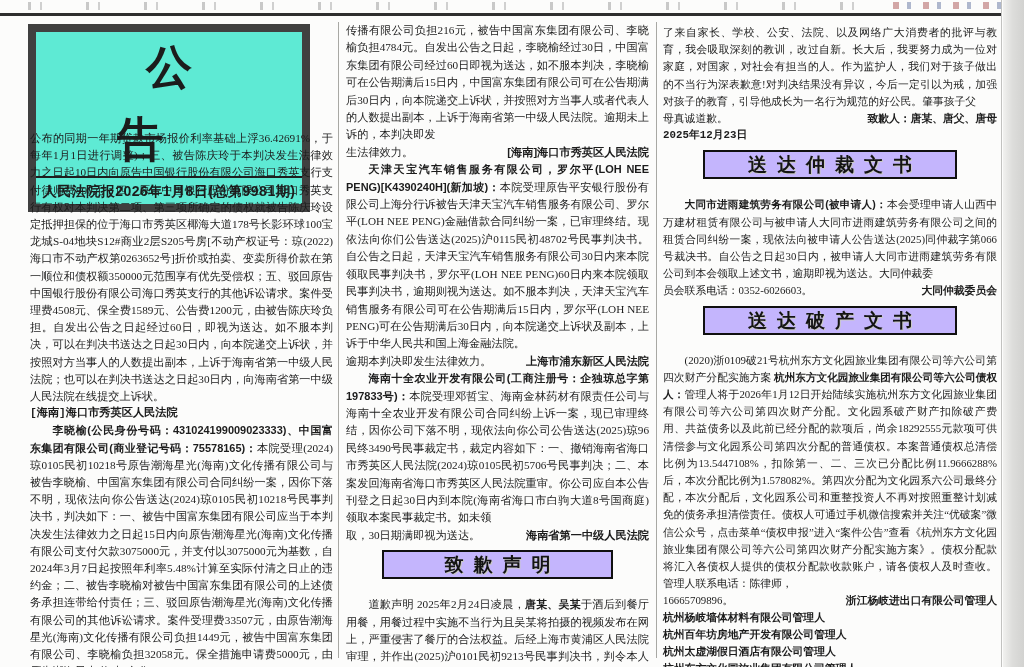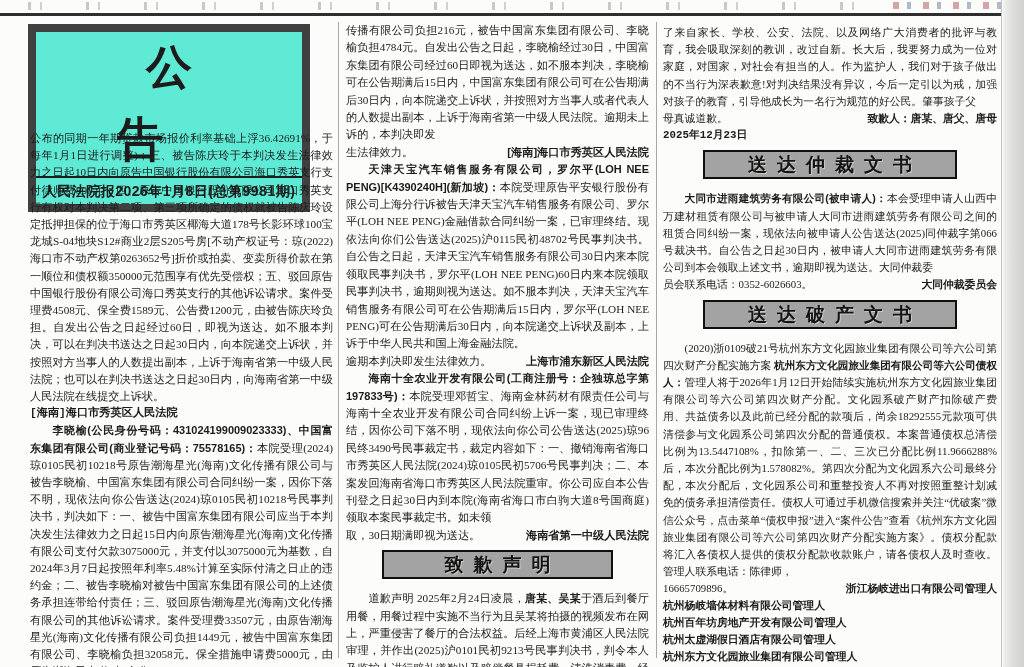--- a/index.html
+++ b/index.html
@@ -41,22 +41,22 @@
   .col1{left:30px;top:130px;width:303px;font-size:11.2px;line-height:17.2px;}
   .col2{left:346px;top:22px;width:303px;font-size:11.2px;line-height:17.4px;}
   .col3{left:663px;top:24px;width:334px;font-size:10.8px;line-height:17.2px;}
   .col p{margin:0;text-indent:2em;}
   .col p.cont{text-indent:0;}
   .lead{font-weight:bold;font-family:Liberation Sans, sans-serif;font-size:.98em;}
   .tailline{display:flex;justify-content:space-between;align-items:flex-start;}
   .sig{font-weight:bold;font-family:"Liberation Sans","DejaVu Sans",sans-serif;white-space:nowrap;}
   .rline{font-weight:bold;font-family:Liberation Mono, monospace;}
   .secbox{
-    width:76%;margin:6px auto 11px;box-sizing:border-box;
-    background:#a3a3a3;border:2px solid #101010;
+    width:76%;margin:6px auto 17px;box-sizing:border-box;
+    background:#c4b5fd;border:2px solid #101010;
     text-align:center;font-weight:900;font-size:19px;line-height:25px;
     letter-spacing:10px;text-indent:10px;color:#141414;
     text-shadow:1px 1px 0 #c9c9c7;
     font-family:"Liberation Sans","DejaVu Sans",sans-serif;
   }
 </style>
 </head>
 <body>
 
 <div class="top-remnant"></div>

